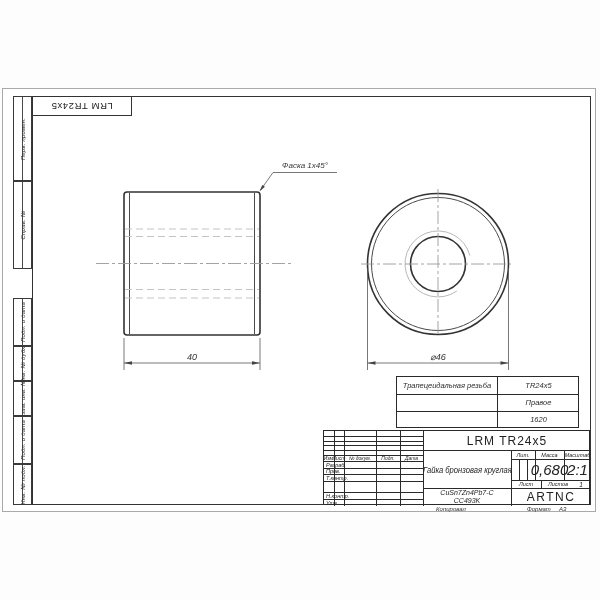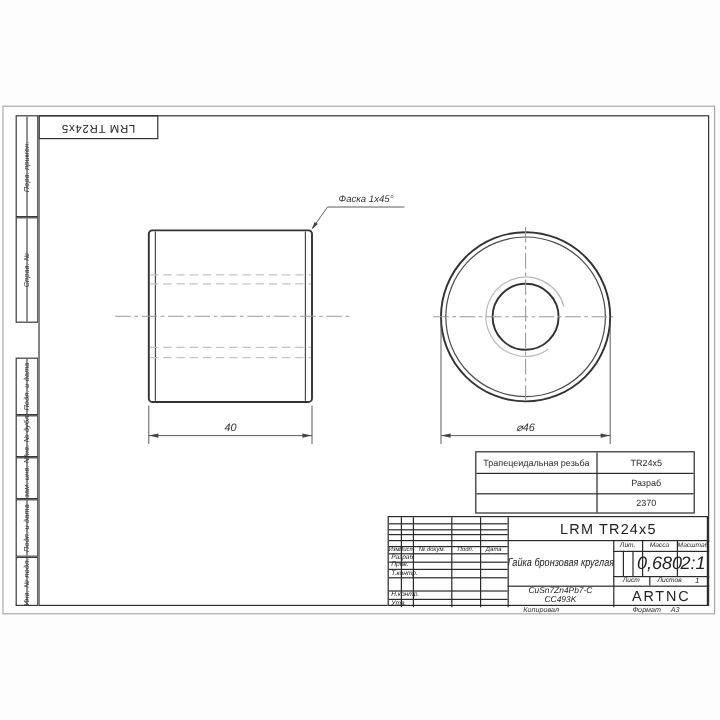--- a/index.html
+++ b/index.html
@@ -32,21 +32,21 @@
   .topstamp span { transform:rotate(180deg); font-size:9.5px; letter-spacing:.6px; color:#222; }
   
   svg.draw { position:absolute; left:0; top:0; }
   svg.draw text { font-family:"Liberation Sans", sans-serif; font-style:italic; fill:#333; }
   
   .spec { position:absolute; left:393px; top:287px; width:183px; height:52px; border:1.4px solid #2a2a2a; background:#fff; }
   .spec .h1 { position:absolute; left:0; right:0; top:17px; height:1px; background:#2a2a2a; }
   .spec .h2 { position:absolute; left:0; right:0; top:34px; height:1px; background:#2a2a2a; }
   .spec .v1 { position:absolute; left:100px; top:0; bottom:0; width:1px; background:#2a2a2a; }
   .spec .cell { position:absolute; display:flex; align-items:center; justify-content:center;
-    font-size:7.5px; white-space:nowrap; }
+    font-size:7.5px; font-style:italic; white-space:nowrap; }
   .spec .lab { left:0; width:100px; }
   .spec .val { left:101px; width:81px; }
   .spec .r1 { top:0; height:17px; } .spec .r2 { top:17px; height:17px; } .spec .r3 { top:34px; height:17px; }
   
   .tblock { position:absolute; left:320px; top:341px; width:267px; height:75px; border:1.5px solid #2a2a2a; background:#fff; }
   .tblock .vl, .tblock .hl { position:absolute; background:#2a2a2a; }
   .tblock .vl { width:1px; } .tblock .hl { height:1px; }
   .tb-txt { position:absolute; display:flex; align-items:center; justify-content:center;
     white-space:nowrap; font-style:italic; color:#222; }
   .tiny { font-size:5px; } .small { font-size:5.5px; }
@@ -149,22 +149,22 @@
         <text x="435" y="270.5" text-anchor="middle" font-size="9">⌀46</text>
       </g>
     </svg>
 
     <div class="spec">
       <div class="h1"></div>
         <div class="h2"></div>
         <div class="v1"></div>
       <div class="cell lab r1">Трапецеидальная резьба</div>
       <div class="cell val r1">TR24x5</div>
-      <div class="cell val r2">Разраб</div>
-      <div class="cell val r3">2370</div>
+      <div class="cell val r2">Правое</div>
+      <div class="cell val r3">1620</div>
     </div>
 
     <div class="tblock">
 
       <div class="vl" style="left:99px;top:0;height:75px;"></div>
       <div class="vl" style="left:10px;top:0;height:75px;"></div>
       <div class="vl" style="left:20px;top:0;height:75px;"></div>
       <div class="vl" style="left:52px;top:0;height:75px;"></div>
       <div class="vl" style="left:76px;top:0;height:75px;"></div>
       <div class="hl" style="left:0;top:4.8px;width:99px;"></div>

